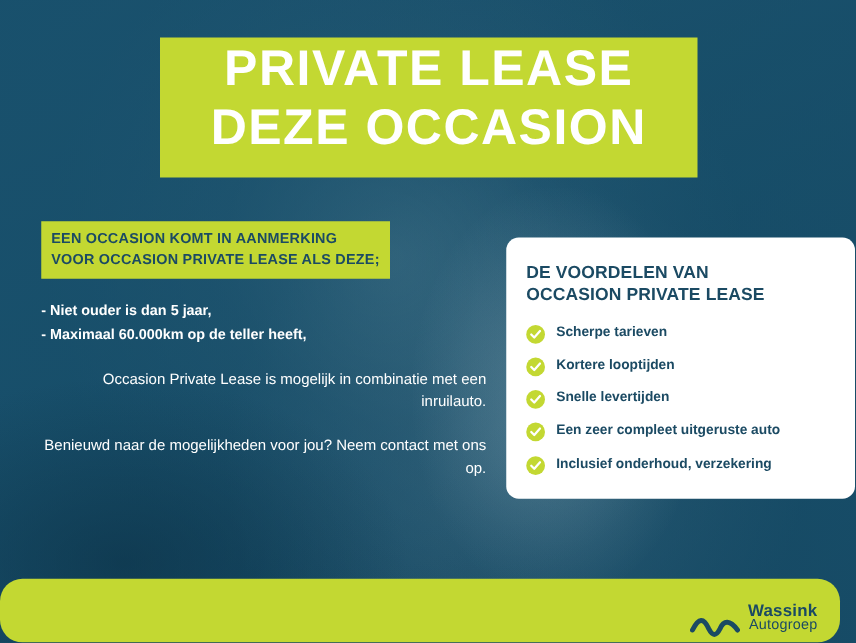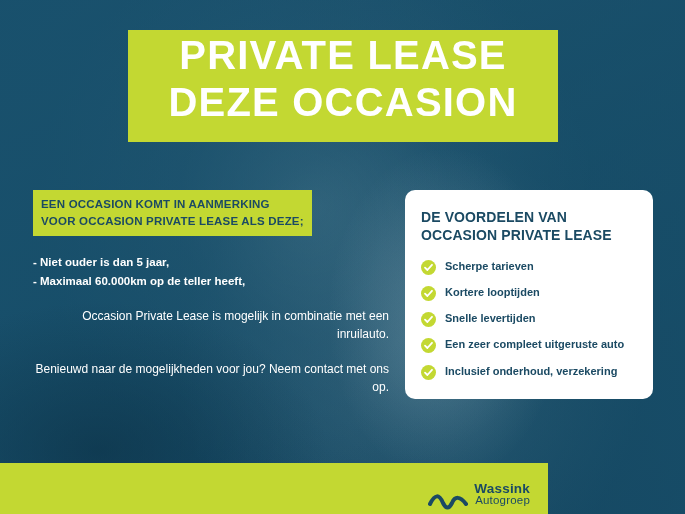--- a/index.html
+++ b/index.html
@@ -47,22 +47,23 @@
     position: absolute;
     left: 0px; top: 300px;
     width: 330px; height: 215px;
     background: radial-gradient(ellipse at 30% 70%, rgba(10,45,65,0.55) 0%, rgba(10,45,65,0.0) 70%);
   }
 
   
   .bottom-bar {
     position: absolute;
     left: 0; bottom: 0;
-    width: 548px; height: 51px;
-    background: #c3d832;
+    width: 672px; height: 51px;
+    background: #c3d832;
+    border-radius: 18px;
   }
   .logo {
     position: absolute;
     right: 18px;
     bottom: 7px;
     text-align: right;
     color: #1b4a63;
     line-height: 1.02;
   }
   .logo-mark {
@@ -102,21 +103,21 @@
     font-size: 40px;
     letter-spacing: 1.2px;
     line-height: 1.18;
     text-transform: uppercase;
     font-family: "Liberation Sans", sans-serif;
   }
 
   
   .left-col {
     position: absolute;
-    left: 33px; top: 190px;
+    left: 33px; top: 177px;
     width: 356px;
   }
   .green-tag {
     background: #c3d832;
     color: #1b4a63;
     font-weight: bold;
     font-size: 11.5px;
     line-height: 1.45;
     letter-spacing: 0.2px;
     padding: 6px 8px 7px 8px;
@@ -141,21 +142,21 @@
     font-weight: normal;
     line-height: 1.5;
     text-align: right;
   }
   .para.second { margin-top: 17px; }
 
   
   .card {
     position: absolute;
     left: 405px; top: 190px;
-    width: 248px;
+    width: 279px;
     background: #ffffff;
     border-radius: 10px;
     padding: 18px 16px 20px 16px;
     box-sizing: border-box;
   }
   .card-title {
     color: #1b4a63;
     font-weight: bold;
     font-size: 14px;
     line-height: 1.32;

